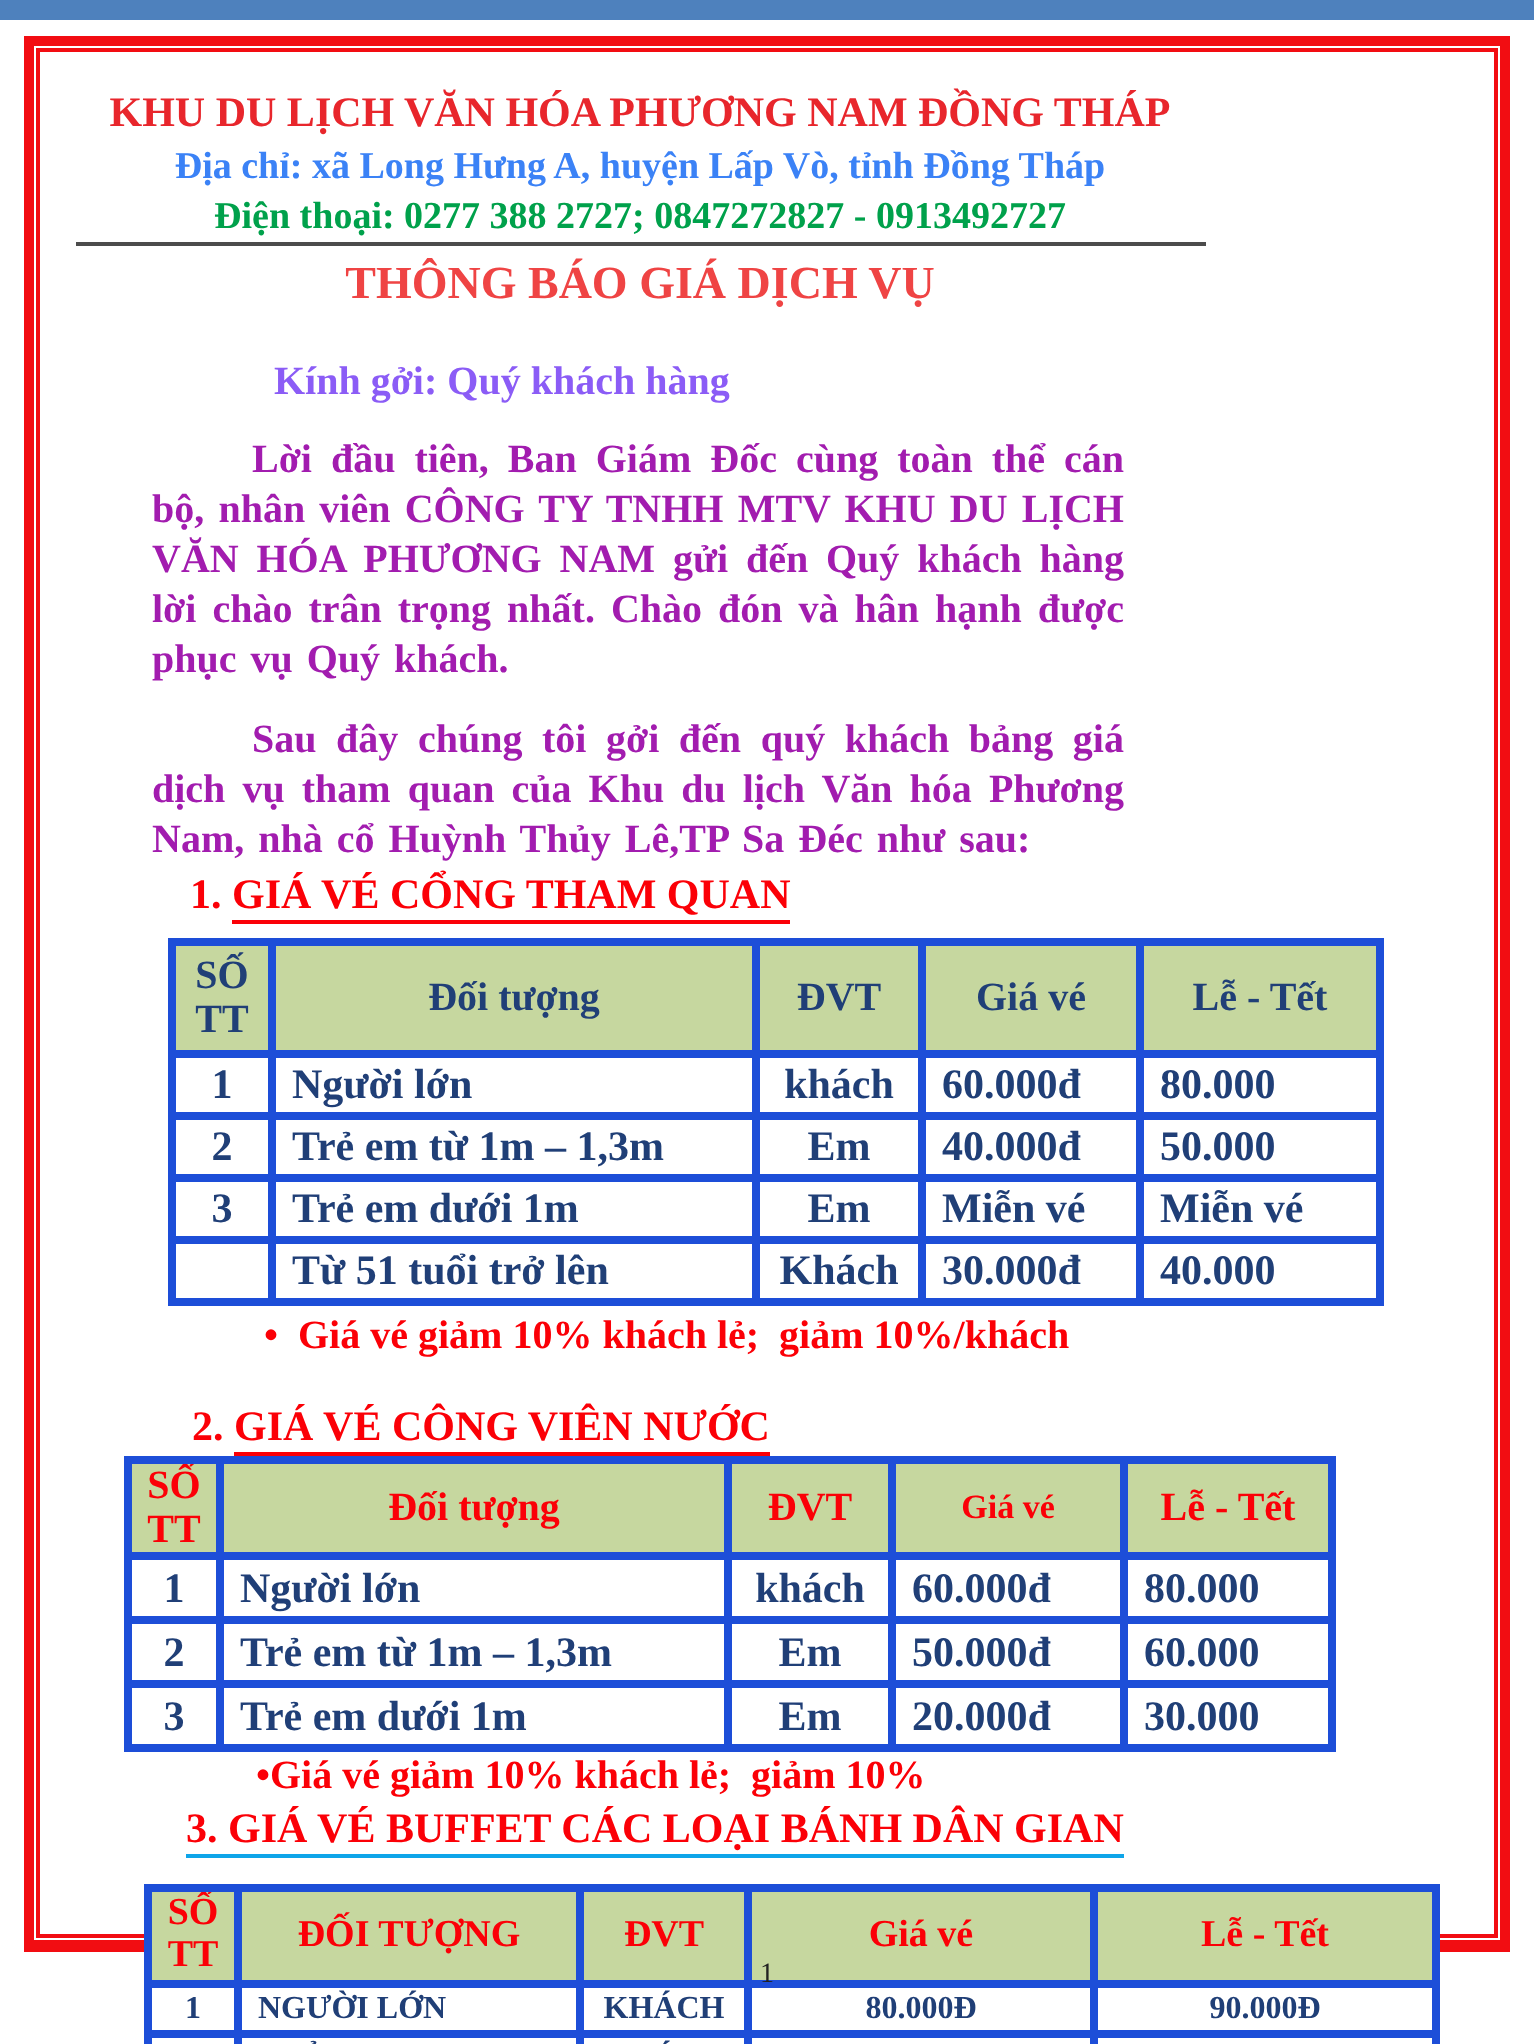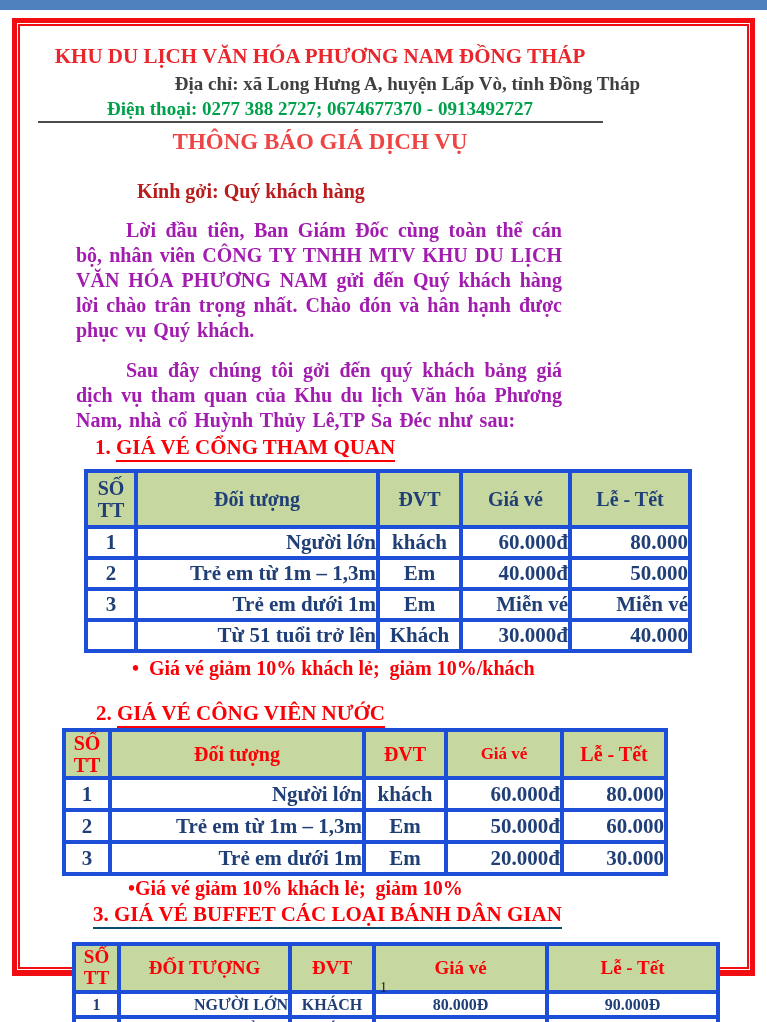--- a/index.html
+++ b/index.html
@@ -6,44 +6,44 @@
   .page{
     position:relative;width:767px;height:1022px;background:#ffffff;overflow:hidden;
     font-family:"Liberation Serif","DejaVu Serif",serif;font-weight:bold;
   }
   .topbar{position:absolute;top:0;left:0;width:767px;height:10px;background:#4e81bd;}
   .page-border{position:absolute;left:12px;right:12px;top:18px;bottom:46px;border:5px solid #f20d12;border-bottom-width:6px;}
   .page-border-inner{position:absolute;inset:1px;border:2px solid #f20d12;}
   .content{position:absolute;left:0;top:0;width:640px;padding-top:44px;}
 
   .org-name{text-align:center;color:#e8262c;font-size:21px;line-height:25px;}
-  .address{text-align:right;color:#404040;font-size:19px;line-height:23px;margin-top:3px;font-family:Liberation Serif, serif;}
+  .address{text-align:center;color:#3b82f6;font-size:19px;line-height:23px;margin-top:3px;font-family:Liberation Serif, serif;}
   .phone{text-align:center;color:#00a14b;font-size:19px;line-height:23px;margin-top:2px;}
   .phone-rule{width:565px;margin:1px auto 0 auto;border-top:2px solid #4c4c4c;}
   .doc-title{text-align:center;color:#ef4444;font-size:23px;line-height:27px;margin-top:5px;}
 
-  .salutation{color:#b91c1c;font-size:20px;margin:25px 0 0 137px;}
+  .salutation{color:#8b5cf6;font-size:20px;margin:25px 0 0 137px;}
   .para{color:#a21caf;font-size:20px;line-height:25px;text-align:justify;
         margin:0 78px 0 76px;text-indent:50px;word-spacing:2px;}
   .para-1{margin-top:15px;}
   .para-2{margin-top:15px;}
 
   .sec-heading{color:#fb0007;font-size:21px;line-height:24px;white-space:nowrap;}
   .sec-heading .u{border-bottom:2px solid #fb0007;padding-bottom:1px;}
-  .sec-heading.full-underline{display:inline-block;border-bottom:2px solid #0c4a6e;padding-bottom:1px;}
+  .sec-heading.full-underline{display:inline-block;border-bottom:2px solid #0ea5e9;padding-bottom:1px;}
   .sec-heading.full-underline .u{border-bottom:none;}
   .h1{margin:2px 0 0 95px;}
   .h2{margin:21px 0 0 96px;}
   .h3-wrap{margin:2px 0 0 93px;}
 
   table{border-collapse:collapse;table-layout:fixed;}
   td{border:4px solid #1d4ed8;overflow:hidden;vertical-align:middle;padding:0;}
   .thead td{background:#c6d79f;text-align:center;}
   .c-first{white-space:pre-line;text-align:center;line-height:1.1;}
-  .cell-left{text-align:right;padding-left:8px;}
+  .cell-left{text-align:left;padding-left:8px;}
   .cell-center{text-align:center;}
 
   .t1{margin:10px 0 0 84px;width:604px;color:#203f77;font-size:21px;}
   .t1 .thead td{color:#203f77;height:52px;font-size:20px;}
   .t1 .drow td{height:27px;}
 
   .t2{margin:3px 0 0 62px;width:602px;color:#203f77;font-size:21px;}
   .t2 .thead td{color:#fb0007;height:43px;font-size:20px;}
   .t2 .thead .small{font-size:17px;}
   .t2 .drow td{height:28px;}
@@ -65,21 +65,21 @@
 <div class="page">
   <div class="topbar"></div>
   <div class="page-border">
     <div class="page-border-inner"></div>
   </div>
 
   <div class="content">
 
     <div class="org-name">KHU DU LỊCH VĂN HÓA PHƯƠNG NAM ĐỒNG THÁP</div>
     <div class="address">Địa chỉ: xã Long Hưng A, huyện Lấp Vò, tỉnh Đồng Tháp</div>
-    <div class="phone">Điện thoại: 0277 388 2727; 0674677370 - 0913492727</div>
+    <div class="phone">Điện thoại: 0277 388 2727; 0847272827 - 0913492727</div>
     <div class="phone-rule"></div>
     <div class="doc-title">THÔNG BÁO GIÁ DỊCH VỤ</div>
 
     <div class="salutation">Kính gởi: Quý khách hàng</div>
     <div class="para para-1">Lời đầu tiên, Ban Giám Đốc cùng toàn thể cán bộ, nhân viên CÔNG TY TNHH MTV KHU DU LỊCH VĂN HÓA PHƯƠNG NAM gửi đến Quý khách hàng lời chào trân trọng nhất. Chào đón và hân hạnh được phục vụ Quý khách.</div>
     <div class="para para-2">Sau đây chúng tôi gởi đến quý khách bảng giá dịch vụ tham quan của Khu du lịch Văn hóa Phương Nam, nhà cổ Huỳnh Thủy Lê,TP Sa Đéc như sau:</div>
 
     <div class="sec-heading h1">
       <span>1.</span>
       <span class="u">GIÁ VÉ CỔNG THAM QUAN</span>

